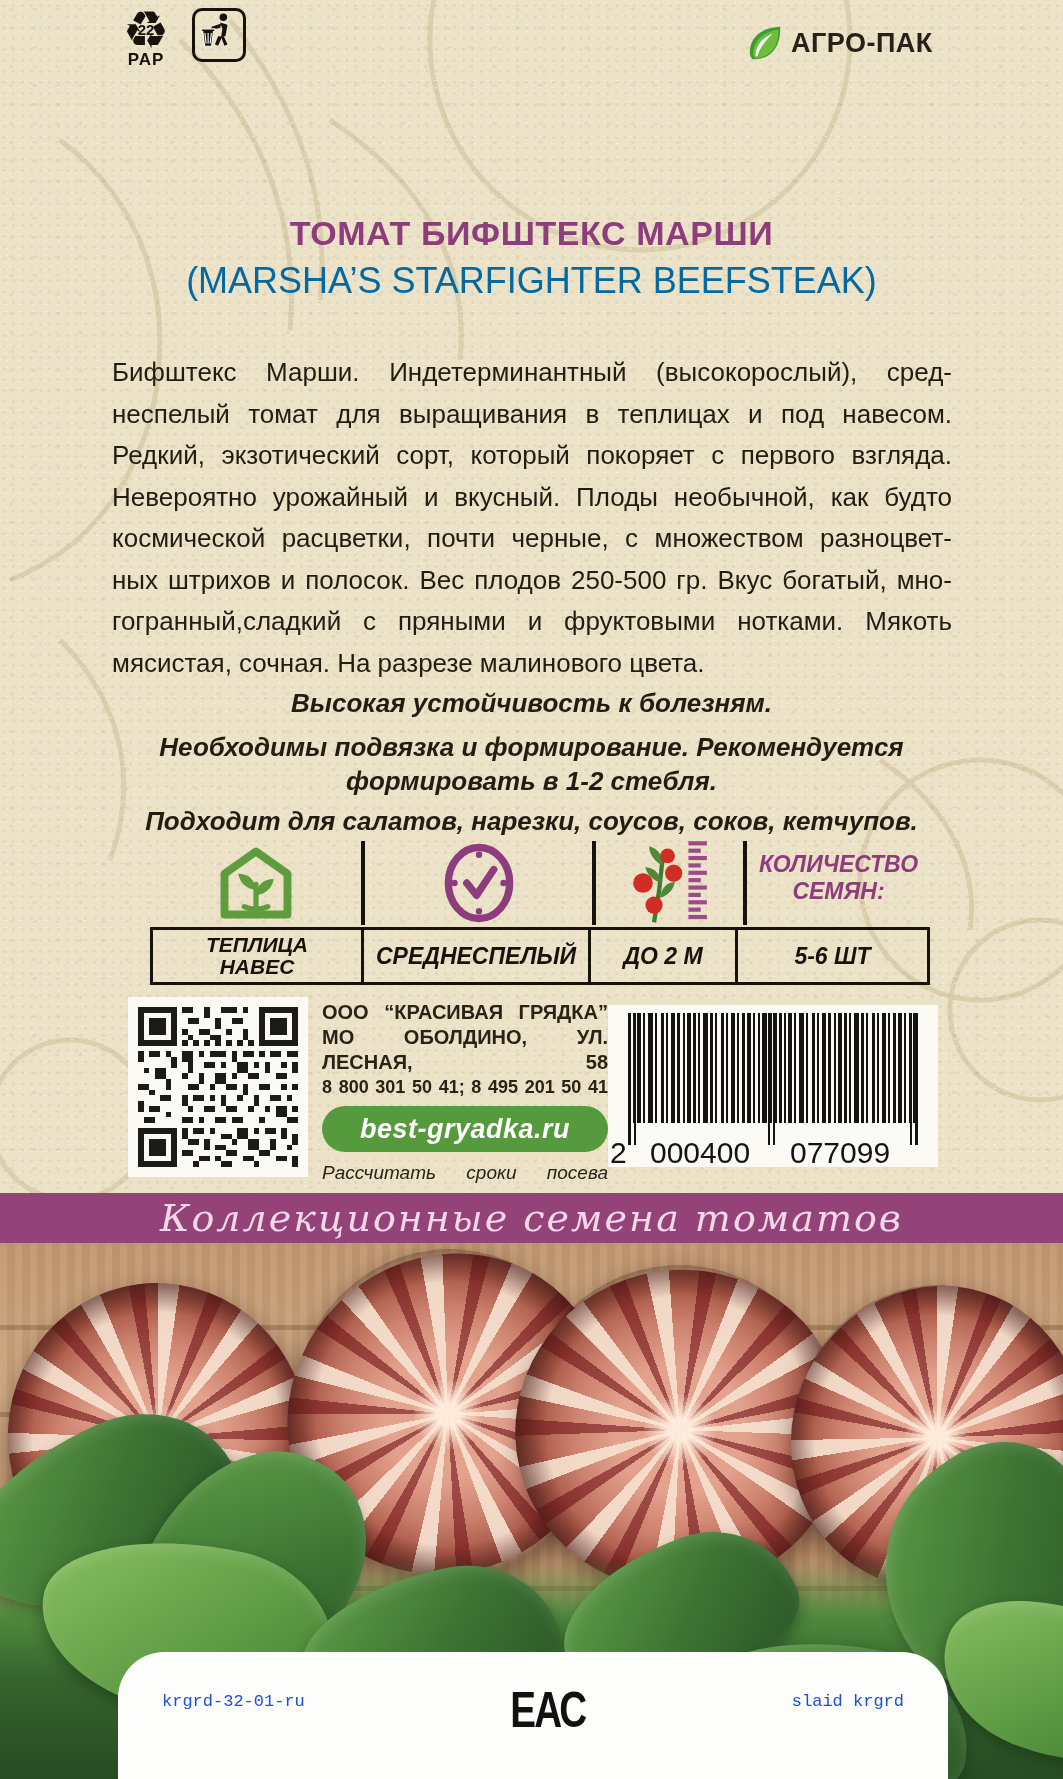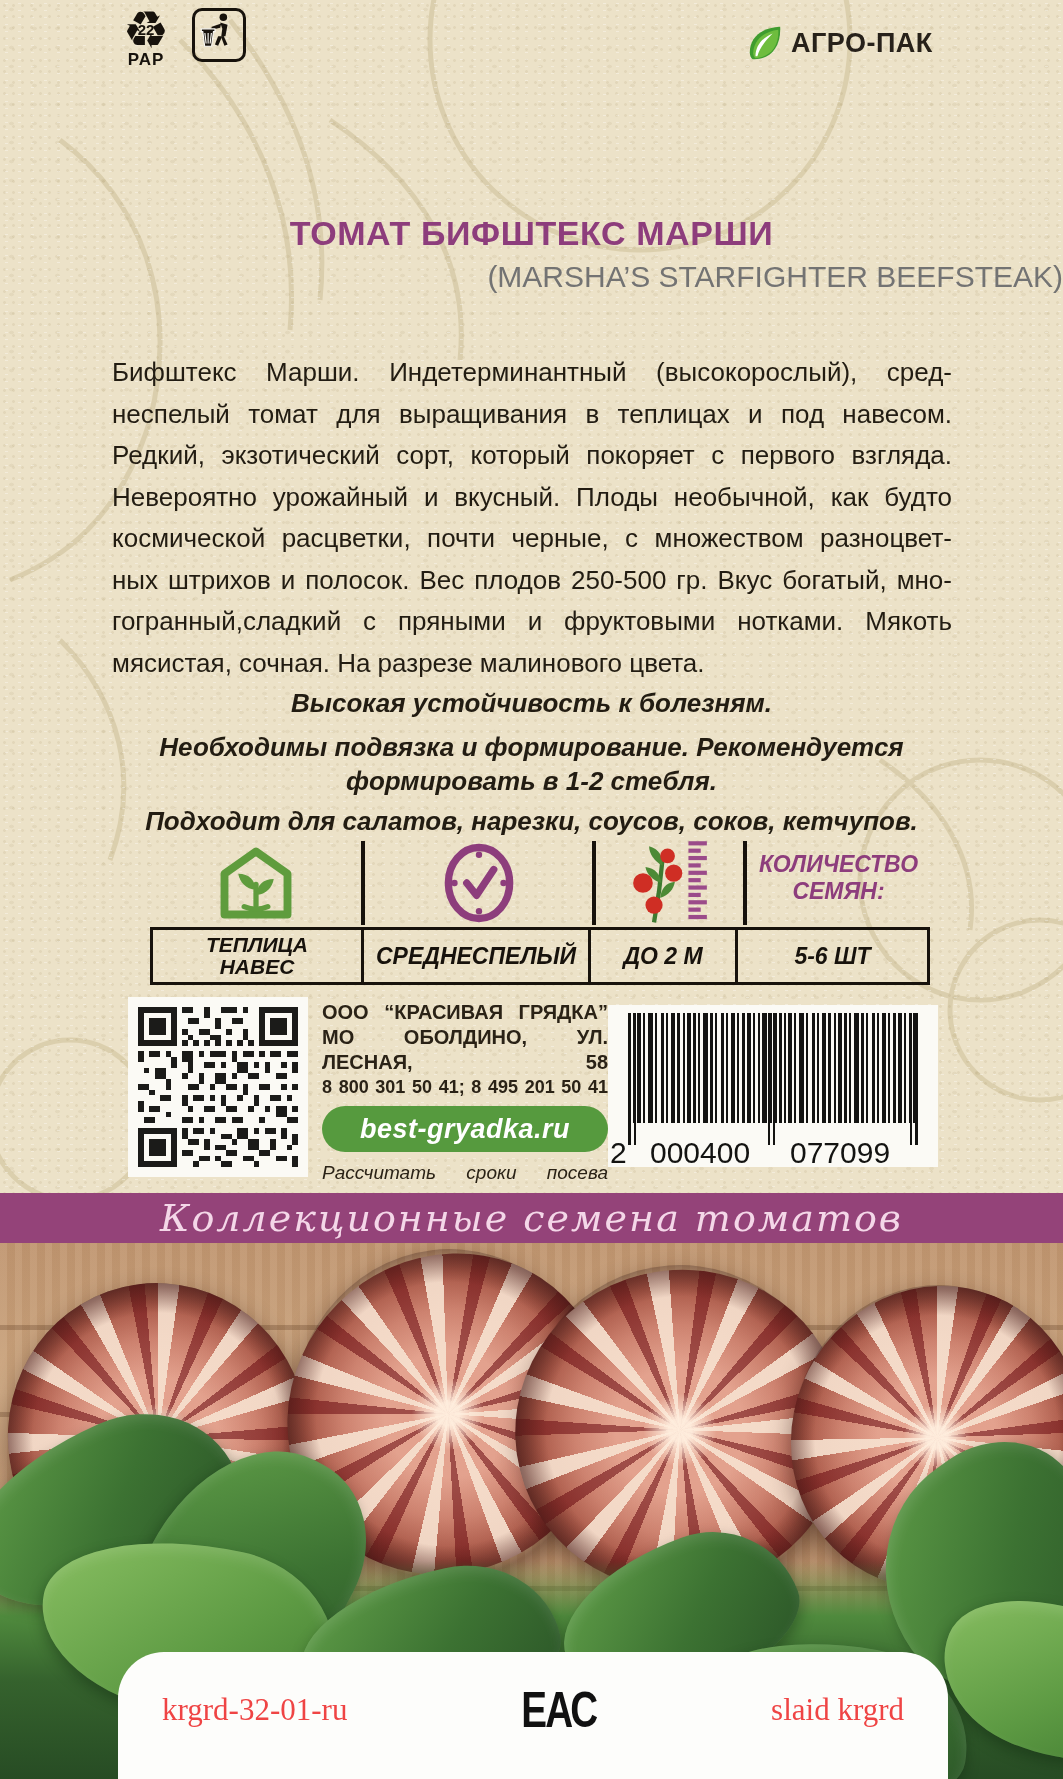--- a/index.html
+++ b/index.html
@@ -26,21 +26,21 @@
   .recycle-glyph{font-size:52px; line-height:52px; color:#17120c; font-family:"DejaVu Sans",sans-serif;}
   .recycle-num{position:absolute; left:0; top:17px; width:72px; text-align:center; font-size:15px; font-weight:700; color:#17120c;}
   .recycle-mat{font-size:17px; font-weight:700; letter-spacing:1px; color:#17120c; margin-top:-6px;}
   .tidyman{left:192px; top:8px; width:48px; height:48px; border:3px solid #17120c; border-radius:10px; background:transparent;}
 
   .brand{left:746px; top:24px; display:flex; align-items:center; gap:7px;}
   .brand-text{font-size:27px; font-weight:700; color:#27211a; letter-spacing:.5px;}
 
   
   .title{top:214px; font-size:34px; font-weight:700; color:#8d3d7c; letter-spacing:.6px;}
-  .subtitle{top:260px; font-size:30px; font-weight:400; color:#737373;text-align:right;}
+  .subtitle{top:260px; font-size:36px; font-weight:400; color:#0369a1;}
   .latin{top:305px; font-size:28px; font-weight:700; font-style:italic; color:#8d3d7c;}
 
   
   .description{left:112px; top:352px; width:840px; font-size:26px; line-height:41.5px; color:#221c12;}
   .jline{text-align:justify; text-align-last:justify;}
   .lline{text-align:left;}
 
   .note{font-weight:700; font-style:italic; font-size:26px; color:#221c12;}
   .disease{top:688px;}
   .care1{top:732px;}
@@ -103,21 +103,21 @@
   .leaf{position:absolute; background:linear-gradient(135deg,#63a24a,#3c7232 55%,#2a5327);
     border-radius:62% 38% 55% 45% / 48% 60% 40% 52%; box-shadow:inset 0 6px 14px rgba(255,255,255,.12), 0 6px 14px rgba(10,30,10,.35);}
   .leaf.light{background:linear-gradient(135deg,#8cc264,#5d9a43 60%,#417a31);}
   .leaf-base{position:absolute; left:0; top:318px; width:1063px; height:218px;
     background:linear-gradient(180deg, rgba(84,142,62,0) 0, #4f8a3d 55px, #35622d 120px, #274c24 218px);}
 
   
   .footer-box{left:118px; top:1652px; width:830px; height:127px; background:#fdfdfb;
     border-radius:46px 46px 0 0; display:flex; align-items:flex-start; justify-content:space-between;
     padding:40px 44px 0 44px; box-sizing:border-box;}
-  .foot-code{font-family:Liberation Serif, serif; font-size:31px; color:#ef4444;}
+  .foot-code{font-family:Liberation Mono, monospace; font-size:17px; color:#1d4ed8;}
   .eac{font-size:42px; font-weight:700; color:#111; transform:scaleY(1.18) scaleX(.92); letter-spacing:-2px; line-height:36px;}
 </style>
 </head>
 <body>
 
 <div class="sheet">
 
   <svg class="deco" width="1063" height="1779" viewBox="0 0 1063 1779">
     <g fill="none" stroke="#cdbf97" stroke-width="5" opacity="0.55">
       <circle cx="640" cy="40" r="210"></circle>

